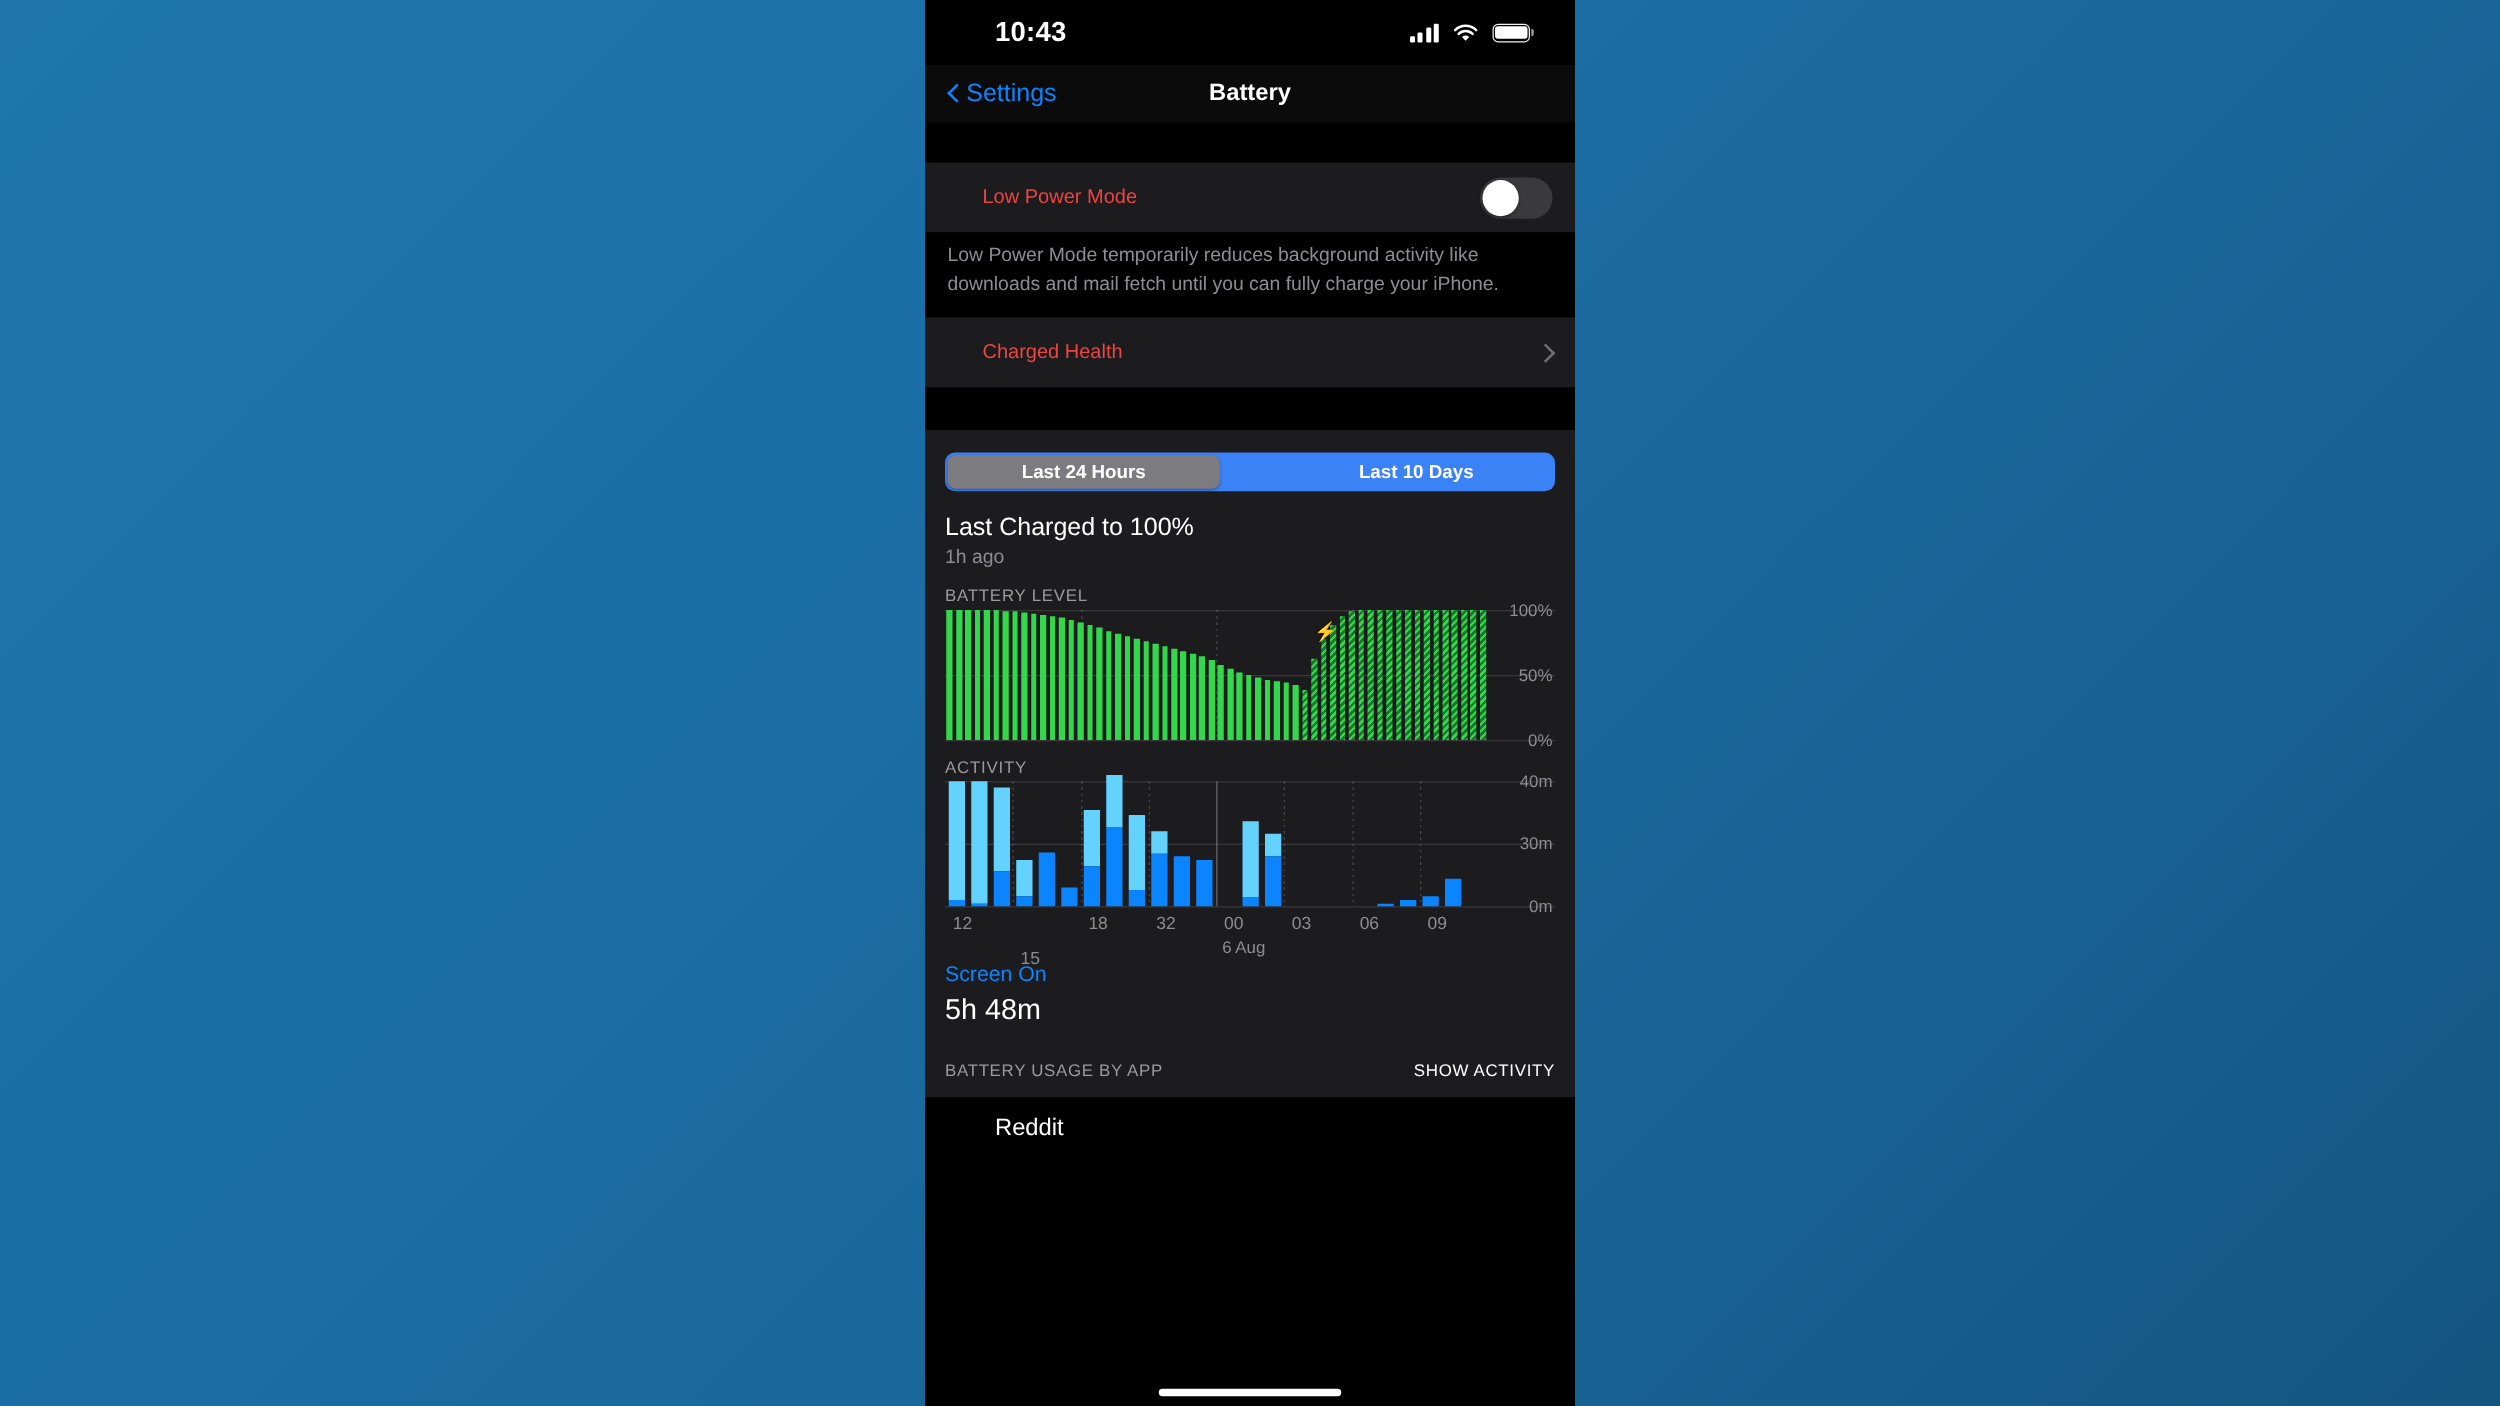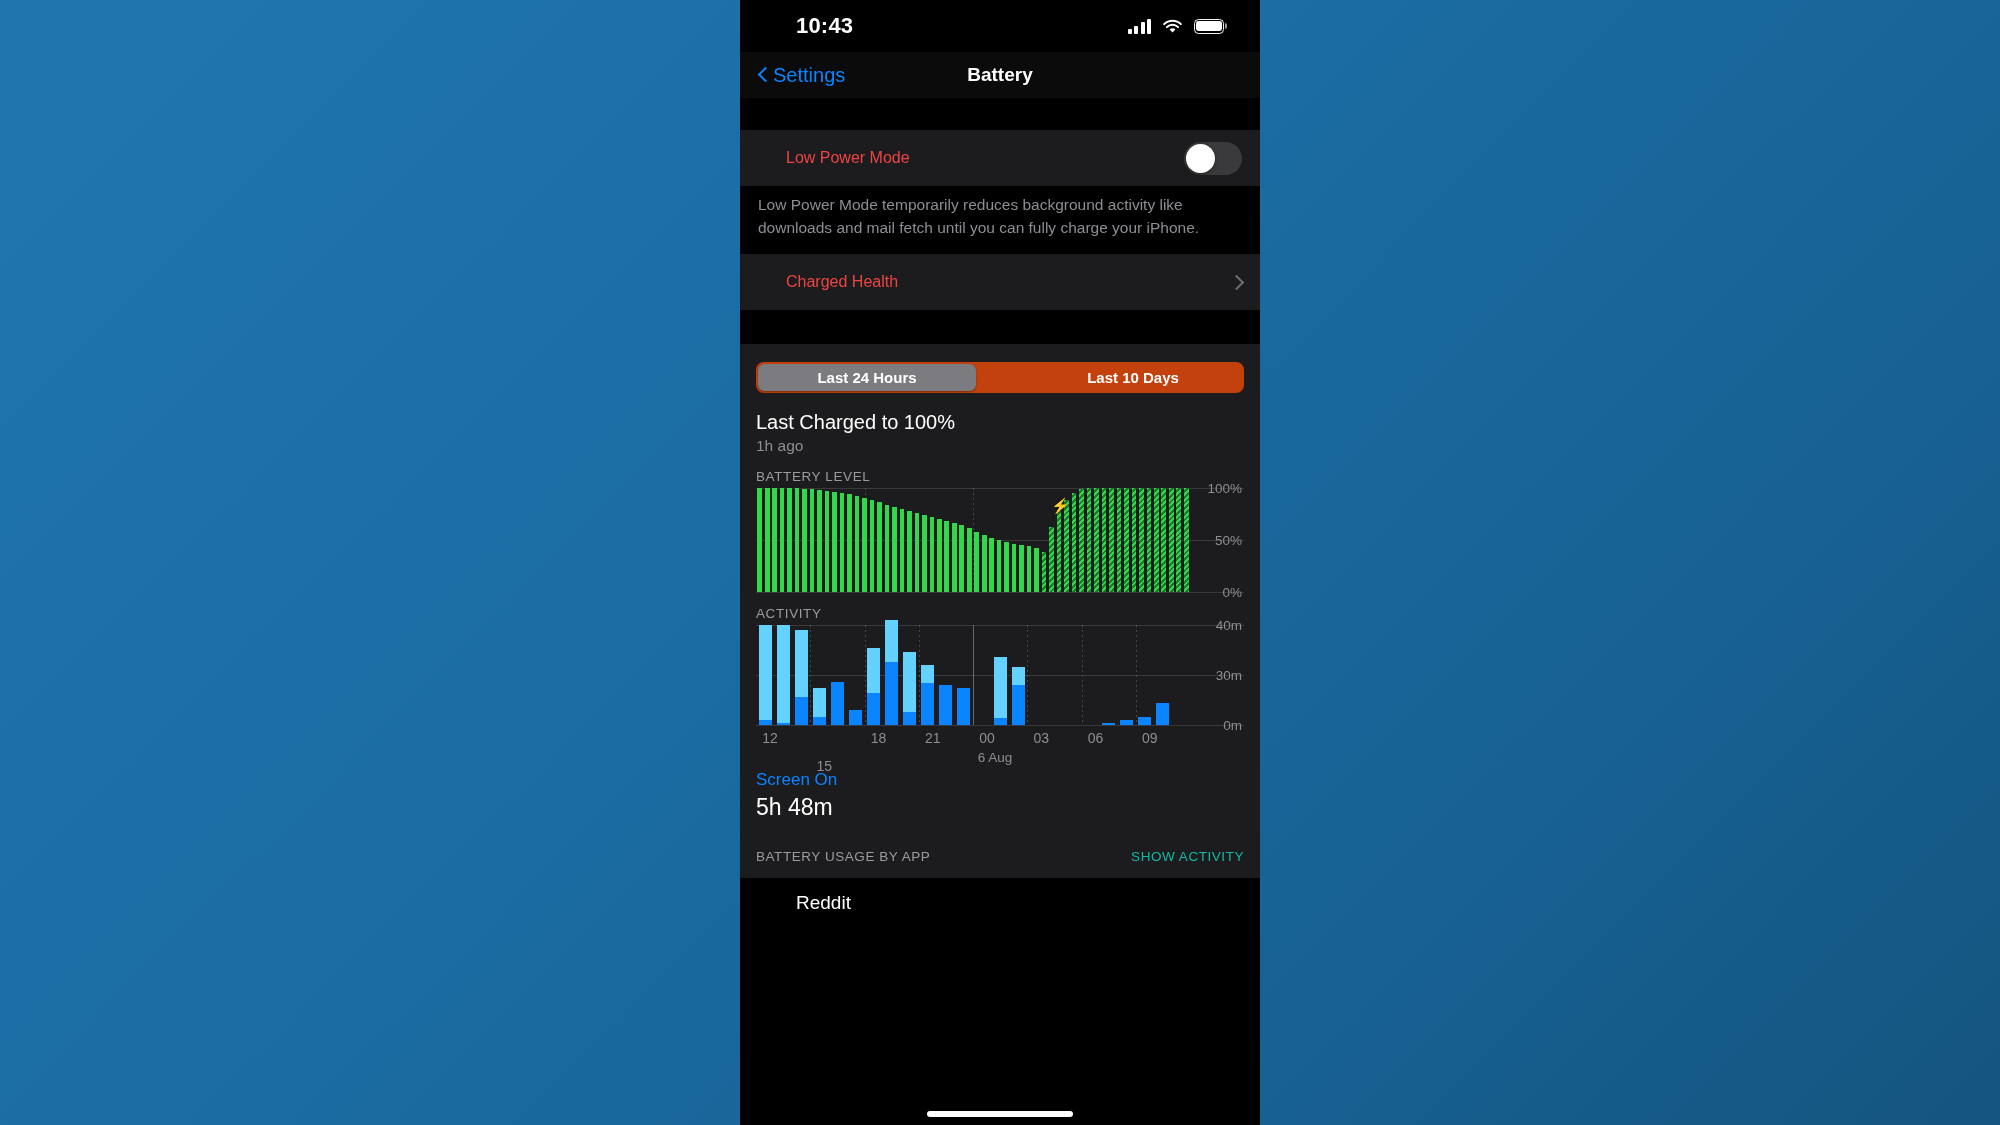--- a/index.html
+++ b/index.html
@@ -142,21 +142,21 @@
 
   
   .card {
     background: #1c1c1e;
     padding: 10px 0 4px 0;
   }
 
   .seg {
     margin: 8px 16px 4px 16px;
     height: 31px;
-    background: #c2410c;
+    background: #3b82f6;
     border-radius: 8px;
     display: flex;
     padding: 2px;
     position: relative;
     gap: 48px;
   }
   .seg-item {
     flex: 1;
     display: flex; align-items: center; justify-content: center;
     font-size: 15px; color: #fff; font-weight: 600;
@@ -273,21 +273,21 @@
   .total-value { color: #fff; font-size: 23px; margin-top: 4px; }
 
   .usage-head {
     display: flex; align-items: center; justify-content: space-between;
     padding: 26px 16px 10px 16px;
   }
   .usage-head .lbl {
     color: #9a9aa0; font-size: 13.5px; letter-spacing: .55px;
   }
   .usage-head .act {
-    color: #14b8a6; font-size: 13.5px; letter-spacing: .55px;
+    color: #ffffff; font-size: 13.5px; letter-spacing: .55px;
     cursor: pointer;
   }
 
   .app-list { background: #000; height: 60px; position: relative; }
   .app-row {
     padding: 14px 16px 0 56px;
     color: #fff; font-size: 19px;
   }
 
   .home-ind {
@@ -520,21 +520,21 @@
       <div class="yaxis" id="activity-y">
           <div class="ytick" style="top: 0px;">40m</div>
           <div class="ytick" style="top: 50px;">30m</div>
           <div class="ytick" style="top: 100px;">0m</div>
         </div>
     </div>
     <div class="xaxis" id="activity-x">
         <div class="xlab" style="left: 14px;">12</div>
         <div class="xlab" style="left: 68.25px; margin-top: 28px;">15</div>
         <div class="xlab" style="left: 122.5px;">18</div>
-        <div class="xlab" style="left: 176.75px;">21</div>
+        <div class="xlab" style="left: 176.75px;">32</div>
         <div class="xlab" style="left: 231px;">00</div>
         <div class="xsub" style="left: 239px;">6 Aug</div>
         <div class="xlab" style="left: 285.25px;">03</div>
         <div class="xlab" style="left: 339.5px;">06</div>
         <div class="xlab" style="left: 393.75px;">09</div>
       </div>
 
     <div class="totals">
       <div class="total-block">
         <div class="total-label on">Screen On</div>

